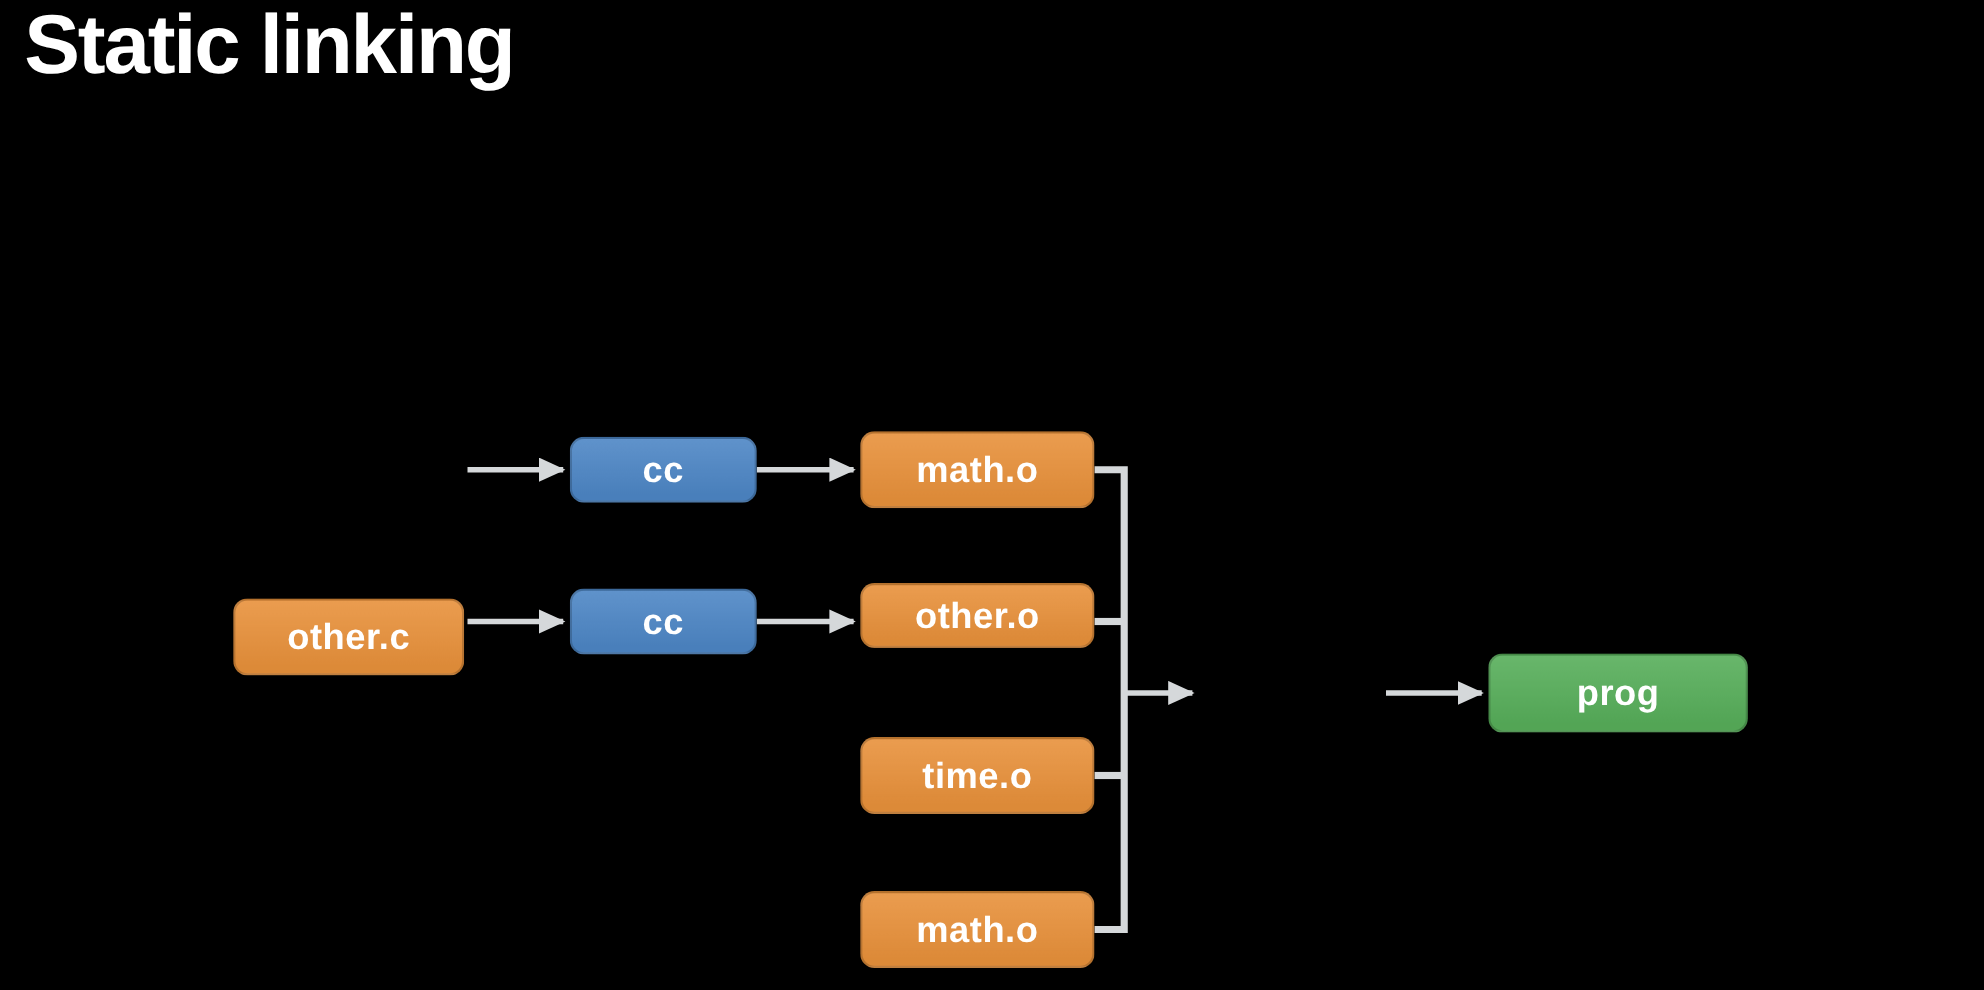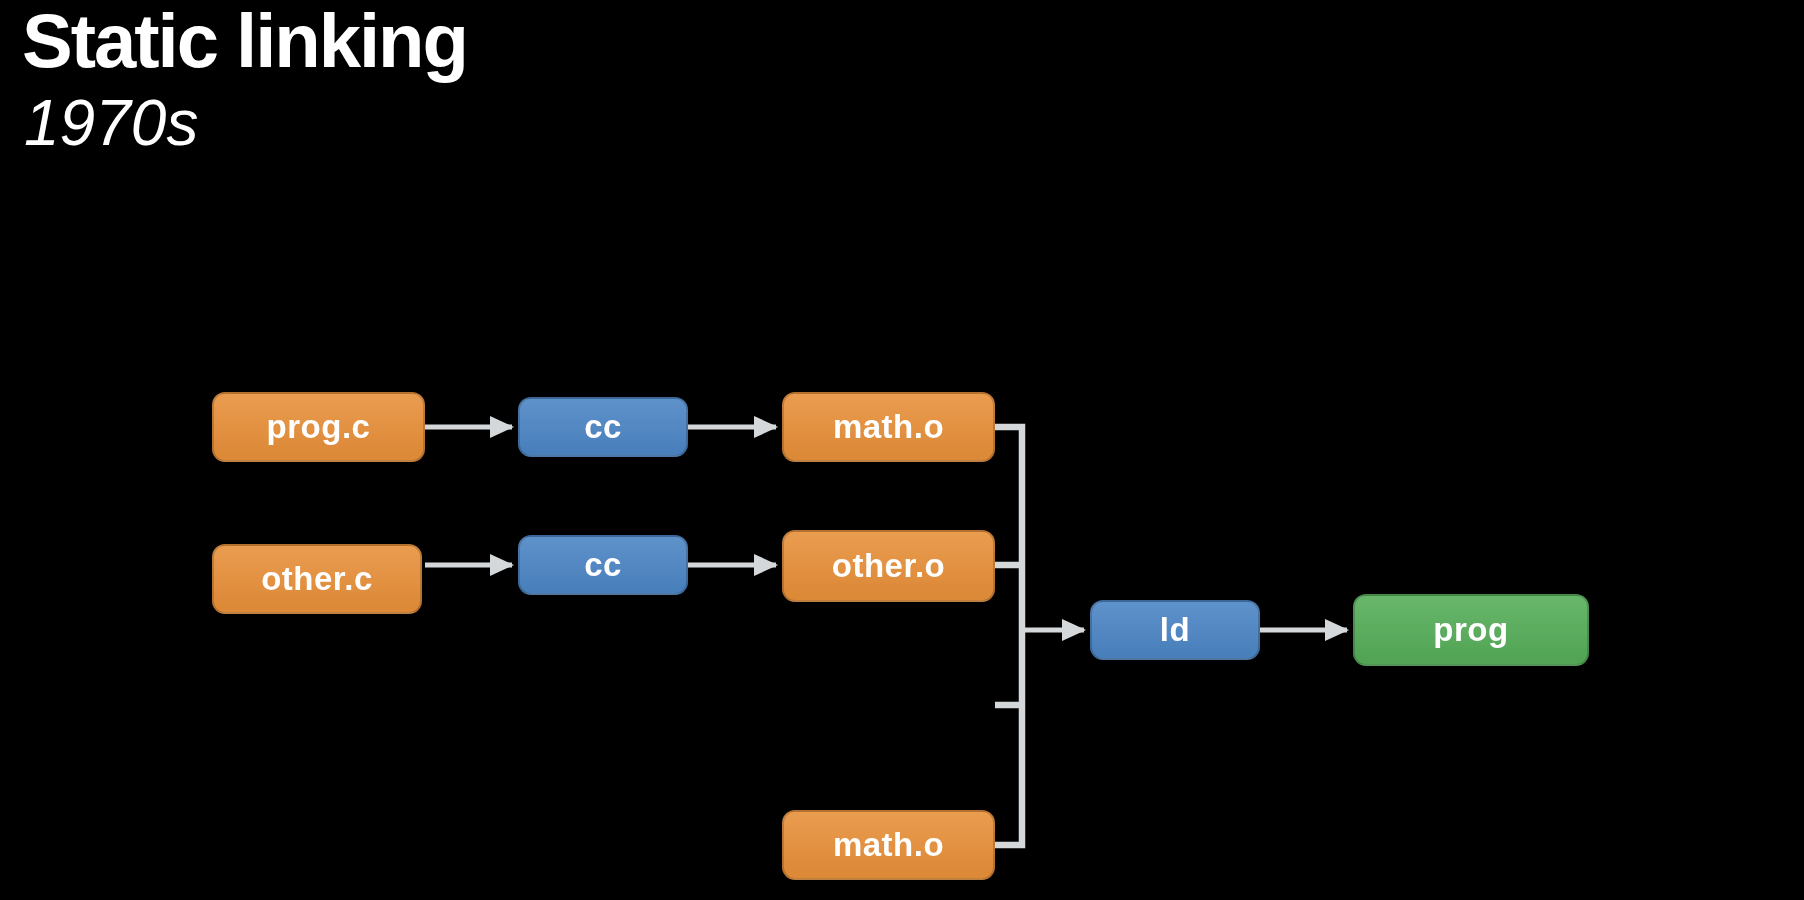--- a/index.html
+++ b/index.html
@@ -73,33 +73,32 @@
   }
   .node.source { background-color: var(--source-file, #e8913b); }
   .node.tool   { background-color: var(--tool, #4d86c5); }
   .node.output { background-color: var(--output-binary, #57ae5a); }
 
   #n-prog-c  { left: 212px;  top: 392px; width: 213px; height: 70px; }
   #n-cc-1    { left: 518px;  top: 397px; width: 170px; height: 60px; }
   #n-prog-o  { left: 782px;  top: 392px; width: 213px; height: 70px; }
   #n-other-c { left: 212px;  top: 544px; width: 210px; height: 70px; }
   #n-cc-2    { left: 518px;  top: 535px; width: 170px; height: 60px; }
-  #n-other-o { left: 782px;  top: 530px; width: 213px; height: 72px; }
+  #n-other-o { left: 782px;  top: 530px; width: 213px; height: 59px; }
   #n-time-o  { left: 782px;  top: 670px; width: 213px; height: 70px; }
   #n-math-o  { left: 782px;  top: 810px; width: 213px; height: 70px; }
   #n-ld      { left: 1090px; top: 600px; width: 170px; height: 60px; }
   #n-prog    { left: 1353px; top: 594px; width: 236px; height: 72px; }
 </style>
 </head>
 <body>
 
 <div class="slide">
 
   <h1 class="title">Static linking</h1>
-  <div class="subtitle">1970s</div>
 
   <svg class="edges-svg" width="1804" height="900" viewBox="0 0 1804 900" aria-hidden="true">
     <defs>
       <marker id="ah" markerUnits="userSpaceOnUse" markerWidth="26" markerHeight="24" refX="22" refY="11" orient="auto">
         <path class="arrowhead" d="M0,0 L24,11 L0,22 Z"></path>
       </marker>
     </defs>
 
     <line class="edge" x1="425" y1="427" x2="512" y2="427" marker-end="url(#ah)"></line>
     <line class="edge" x1="688" y1="427" x2="776" y2="427" marker-end="url(#ah)"></line>
@@ -109,23 +108,22 @@
 
     <path class="bus" d="M995,427 L1022,427 L1022,845 L995,845"></path>
     <path class="bus" d="M995,565 L1022,565"></path>
     <path class="bus" d="M995,705 L1022,705"></path>
 
     <line class="edge" x1="1022" y1="630" x2="1084" y2="630" marker-end="url(#ah)"></line>
 
     <line class="edge" x1="1260" y1="630" x2="1347" y2="630" marker-end="url(#ah)"></line>
   </svg>
 
-  <div class="node source" id="n-prog-c">prog.c</div>
   <div class="node tool" id="n-cc-1">cc</div>
   <div class="node source" id="n-prog-o">math.o</div>
   <div class="node source" id="n-other-c">other.c</div>
   <div class="node tool" id="n-cc-2">cc</div>
   <div class="node source" id="n-other-o">other.o</div>
+  <div class="node source" id="n-time-o">time.o</div>
   <div class="node source" id="n-math-o">math.o</div>
-  <div class="node tool" id="n-ld">ld</div>
   <div class="node output" id="n-prog">prog</div>
 
 </div>
 
 </body></html>

